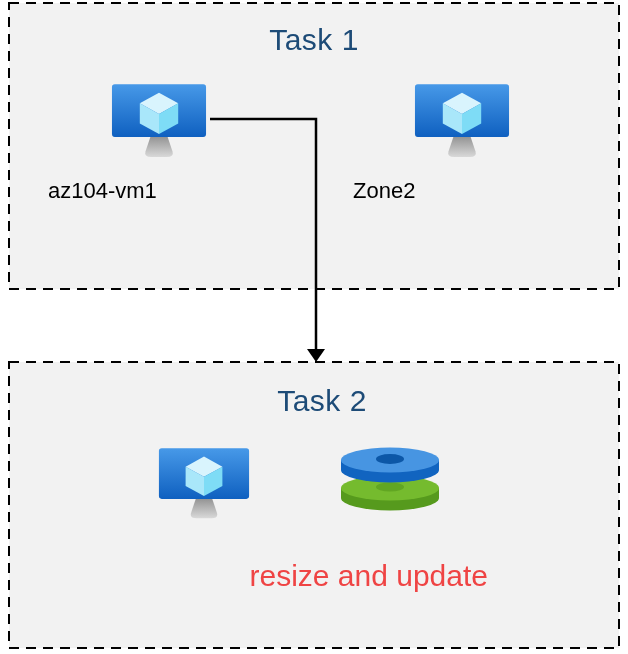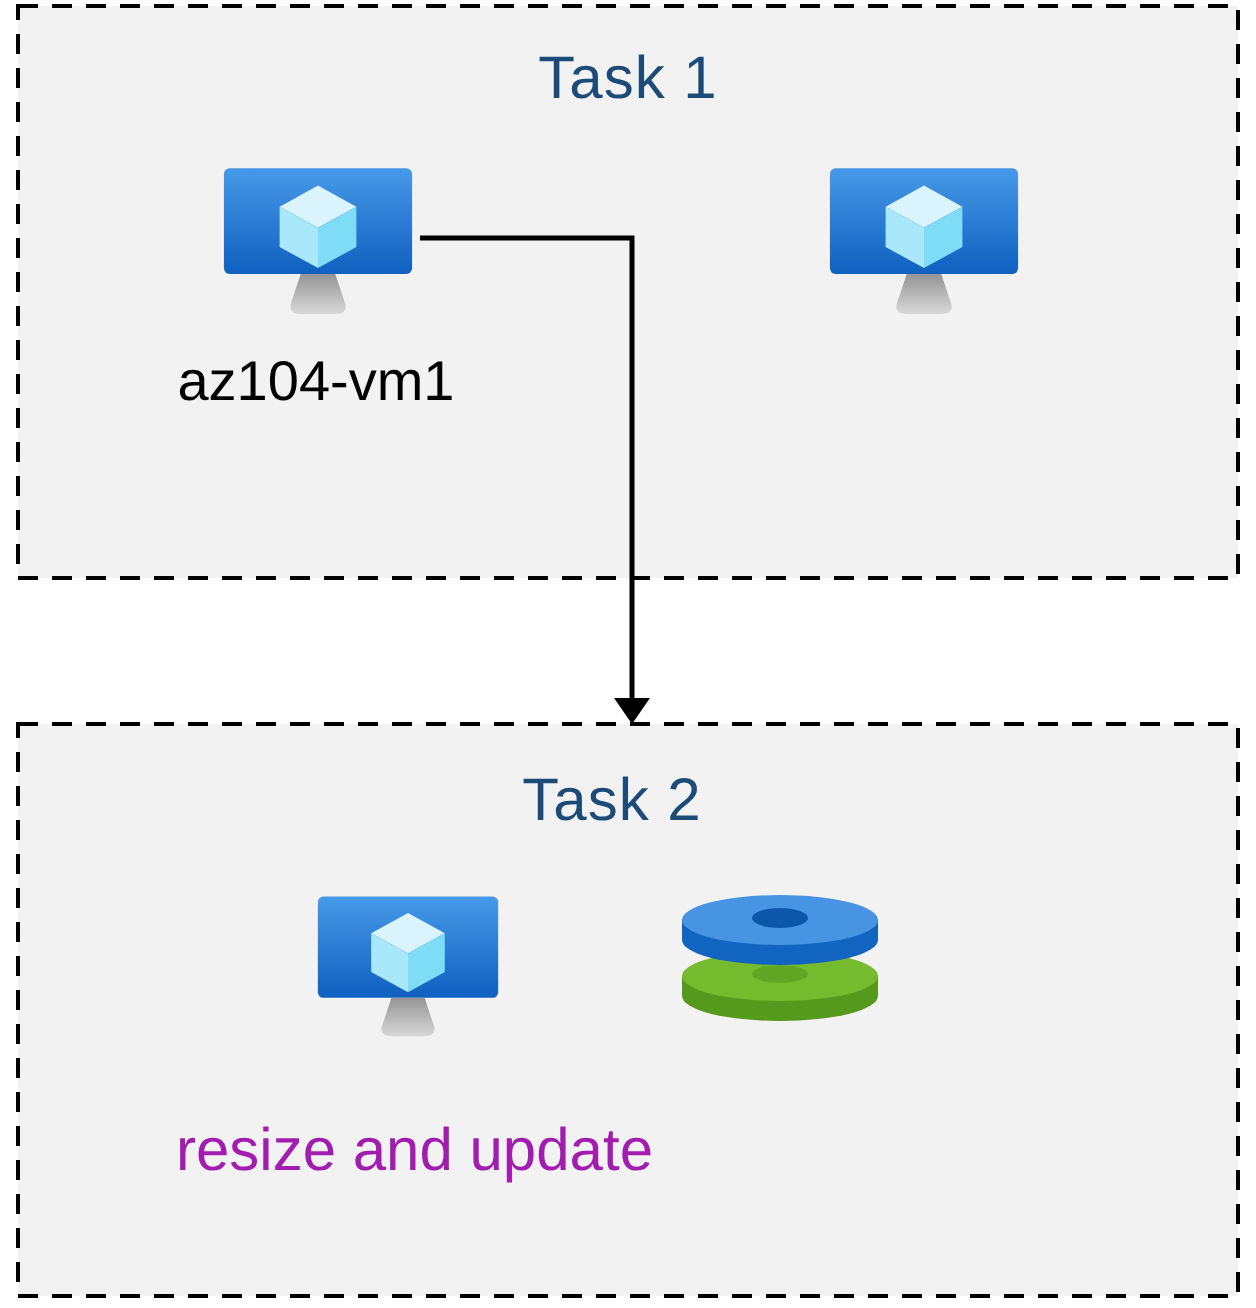--- a/index.html
+++ b/index.html
@@ -16,42 +16,41 @@
   .box-task2{left:8px;top:361px;width:612px;height:288px;}
   .task-title{
     position:absolute;
     text-align:center;
     font-size:30px;
     line-height:40px;
     color:#1d4b77;
     letter-spacing:0.5px;
   }
   .title-task1{left:8px;top:20px;width:612px;}
-  .title-task2{left:0;top:381px;width:612px;}
+  .title-task2{left:16px;top:381px;width:612px;}
   .icon{position:absolute;}
   .vm1-icon{left:111px;top:84px;width:96px;height:79px;}
   .vm2-icon{left:414px;top:84px;width:96px;height:79px;}
   .t2vm-icon{left:158px;top:448px;width:92px;height:76px;}
   .disks-icon{left:338px;top:446px;width:104px;height:68px;}
   .vm-label{
     position:absolute;
-    text-align:center;
-    font-size:28px;
+    font-size:22px;
     line-height:38px;
     color:#000000;
   }
   .vm1-label{left:48px;top:172px;width:220px;}
   .vm2-label{left:353px;top:172px;width:220px;}
   .caption{
     position:absolute;
     left:88px;top:556px;width:400px;
-    text-align:left;
+    text-align:right;
     font-size:30px;
     line-height:40px;
-    color:#a21caf;
+    color:#ef4444;
   }
   .connector{
     position:absolute;left:0;top:0;width:628px;height:654px;
     pointer-events:none;
   }
   .defs-holder{position:absolute;width:0;height:0;overflow:hidden;}
 </style>
 </head>
 <body>
 
@@ -98,20 +97,21 @@
     <polygon points="50,9 70,20 50,31 30,20" fill="#d9f4fd"></polygon>
     <polygon points="30,20 50,31 50,52 30,41" fill="#a9e7fa"></polygon>
     <polygon points="70,20 50,31 50,52 70,41" fill="#7edcf6"></polygon>
     <path d="M41,55 L59,55 L64,70 Q66,76 58,76 L42,76 Q34,76 36,70 Z" fill="url(#vmstand)"></path>
   </svg>
 
   <div class="vm-label vm1-label">
     <div>az104-vm1</div>
   </div>
   <div class="vm-label vm2-label">
+    <div>Zone2</div>
   </div>
 
   <svg class="connector" viewBox="0 0 628 654">
     <polyline points="210,119 316,119 316,350" fill="none" stroke="#000000" stroke-width="2.5"></polyline>
     <polygon points="307,349 325,349 316,362" fill="#000000"></polygon>
   </svg>
 
   <svg class="icon t2vm-icon" viewBox="0 0 100 82">
     <rect x="1" y="0" width="98" height="55" rx="3" fill="url(#vmscr)"></rect>
     <polygon points="50,9 70,20 50,31 30,20" fill="#d9f4fd"></polygon>

